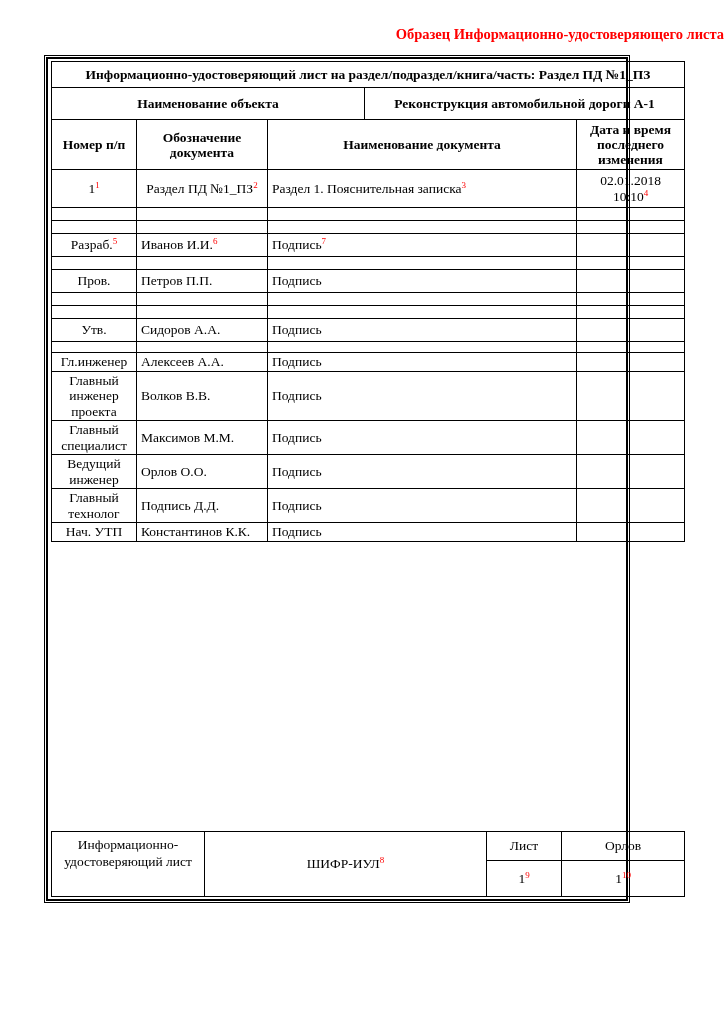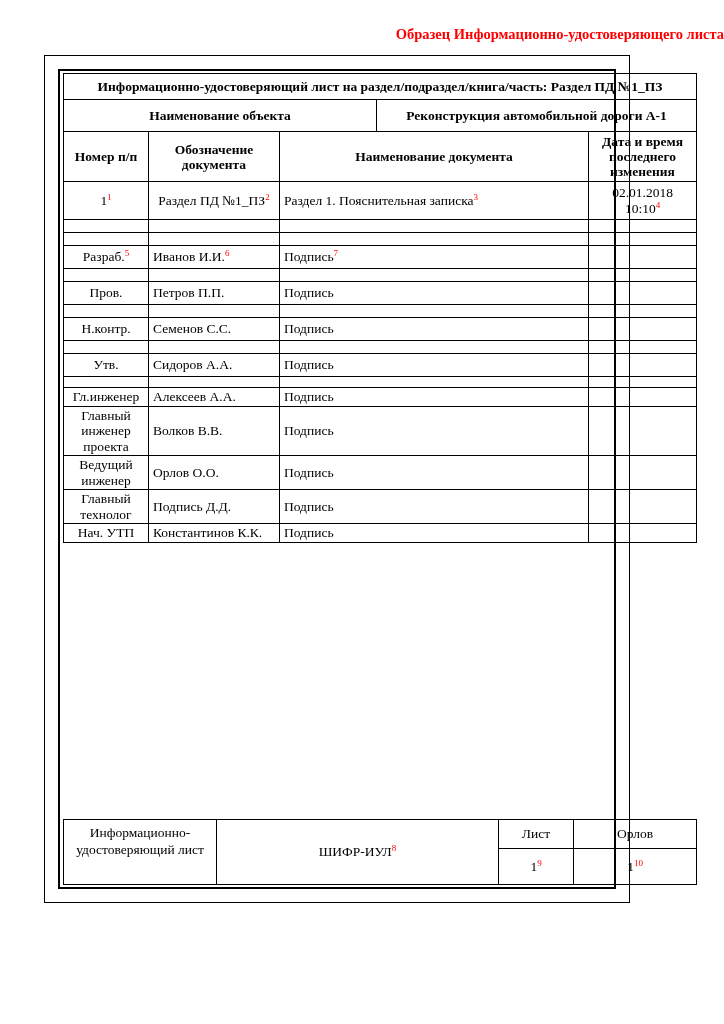--- a/index.html
+++ b/index.html
@@ -22,21 +22,21 @@
     font-weight: bold;
     font-size: 14.5px;
   }
   .frame {
     position: absolute;
     left: 44px;
     top: 55px;
     width: 586px;
     height: 848px;
     border: 1px solid #000;
-    padding: 13px;
+    padding: 1px;
     box-sizing: border-box;
   }
   .frame-inner {
     border: 2px solid #000;
     box-sizing: border-box;
     width: 100%;
     height: 100%;
     padding: 2px 3px;
     display: flex;
     flex-direction: column;
@@ -153,26 +153,20 @@
           <td class="left">Петров П.П.</td>
           <td colspan="2" class="left">Подпись</td>
           <td></td>
         </tr>
         <tr class="h12">
             <td></td>
             <td></td>
             <td colspan="2"></td>
             <td></td>
           </tr>
-        <tr class="h22">
-          <td class="center">Н.контр.</td>
-          <td class="left">Семенов С.С.</td>
-          <td colspan="2" class="left">Подпись</td>
-          <td></td>
-        </tr>
         <tr class="h12">
             <td></td>
             <td></td>
             <td colspan="2"></td>
             <td></td>
           </tr>
         <tr class="h22">
           <td class="center">Утв.</td>
           <td class="left">Сидоров А.А.</td>
           <td colspan="2" class="left">Подпись</td>
@@ -186,20 +180,26 @@
           </tr>
         <tr class="h18">
           <td class="center">Гл.инженер</td>
           <td class="left">Алексеев А.А.</td>
           <td colspan="2" class="left">Подпись</td>
           <td></td>
         </tr>
         <tr class="h48">
           <td class="center multiline">Главный инженер проекта</td>
           <td class="left">Волков В.В.</td>
+          <td colspan="2" class="left">Подпись</td>
+          <td></td>
+        </tr>
+        <tr class="h33">
+          <td class="center multiline">Главный специалист</td>
+          <td class="left">Максимов М.М.</td>
           <td colspan="2" class="left">Подпись</td>
           <td></td>
         </tr>
         <tr class="h33">
           <td class="center multiline">Ведущий инженер</td>
           <td class="left">Орлов О.О.</td>
           <td colspan="2" class="left">Подпись</td>
           <td></td>
         </tr>
         <tr class="h33">

